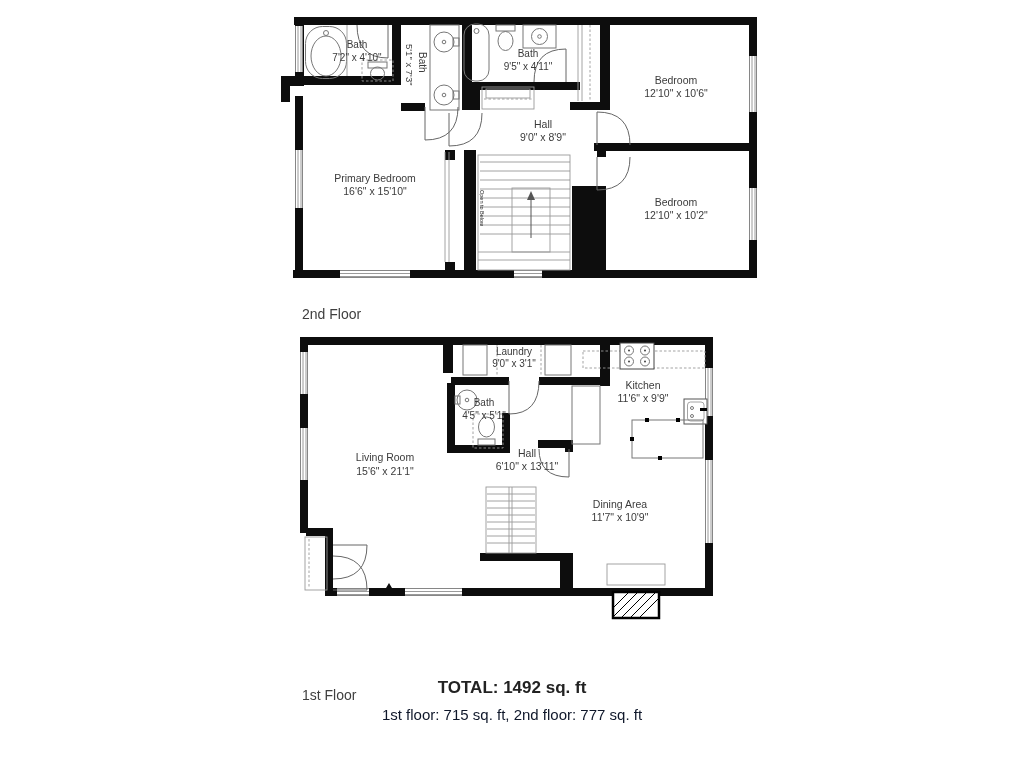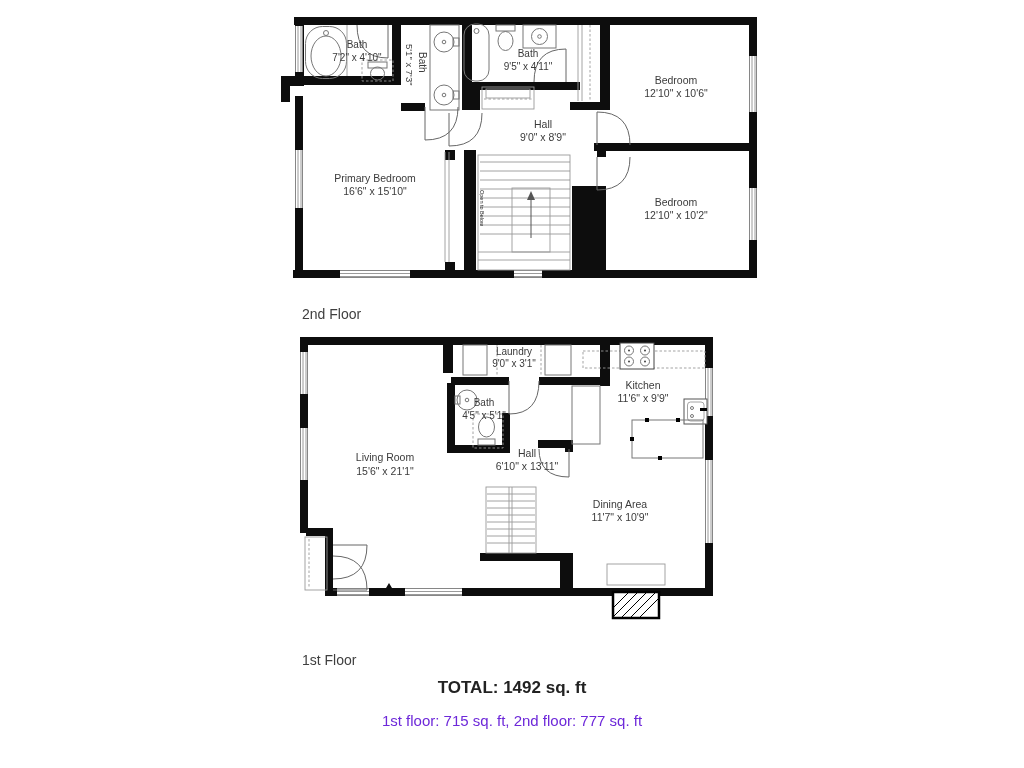--- a/index.html
+++ b/index.html
@@ -17,21 +17,21 @@
   .dash{fill:none;stroke:#999;stroke-width:0.9;stroke-dasharray:2.5 2;}
   .tread{stroke:#8a8a8a;stroke-width:0.8;}
   .rname{font-size:10.5px;text-anchor:middle;}
   .rdims{font-size:10.5px;text-anchor:middle;}
   .rsmall{font-size:10px;text-anchor:middle;}
   .vtext{font-size:10px;}
   .vtiny{font-size:5.5px;fill:#222;}
   .floor-label{position:absolute;font-size:14px;color:#3f3f3f;}
   #summary{position:absolute;left:0;top:678px;width:1024px;text-align:center;}
   #summary .l1{font-size:17px;font-weight:700;color:#222;text-align:center;}
-  #summary .l2,#summary .l3{font-size:15px;color:#6d28d9;margin-top:14px;}
+  #summary .l2,#summary .l3{font-size:15px;color:#0f172a;margin-top:8px;}
   #summary .l4{font-size:7.5px;color:#9a9a9a;margin-top:9px;letter-spacing:.3px;}
 </style>
 </head>
 <body>
 
 <div id="page">
 
   <svg style="left:280px;top:10px;" width="480" height="290" viewBox="280 10 480 290">
 
     <g>
@@ -258,20 +258,20 @@
       <text class="rdims" x="527" y="470">6'10" x 13'11"</text>
       <text class="rname" x="643" y="389">Kitchen</text>
       <text class="rdims" x="643" y="402">11'6" x 9'9"</text>
       <text class="rname" x="385" y="461">Living Room</text>
       <text class="rdims" x="385" y="475">15'6" x 21'1"</text>
       <text class="rname" x="620" y="508">Dining Area</text>
       <text class="rdims" x="620" y="521">11'7" x 10'9"</text>
     </g>
   </svg>
 
-  <div class="floor-label" style="left:302px;top:652px;">1st Floor</div>
+  <div class="floor-label" style="left:302px;top:687px;">1st Floor</div>
 
   <div id="summary">
     <div class="l1">TOTAL: 1492 sq. ft</div>
     <div class="l2">1st floor: 715 sq. ft, 2nd floor: 777 sq. ft</div>
   </div>
 
 </div>
 
 </body></html>

